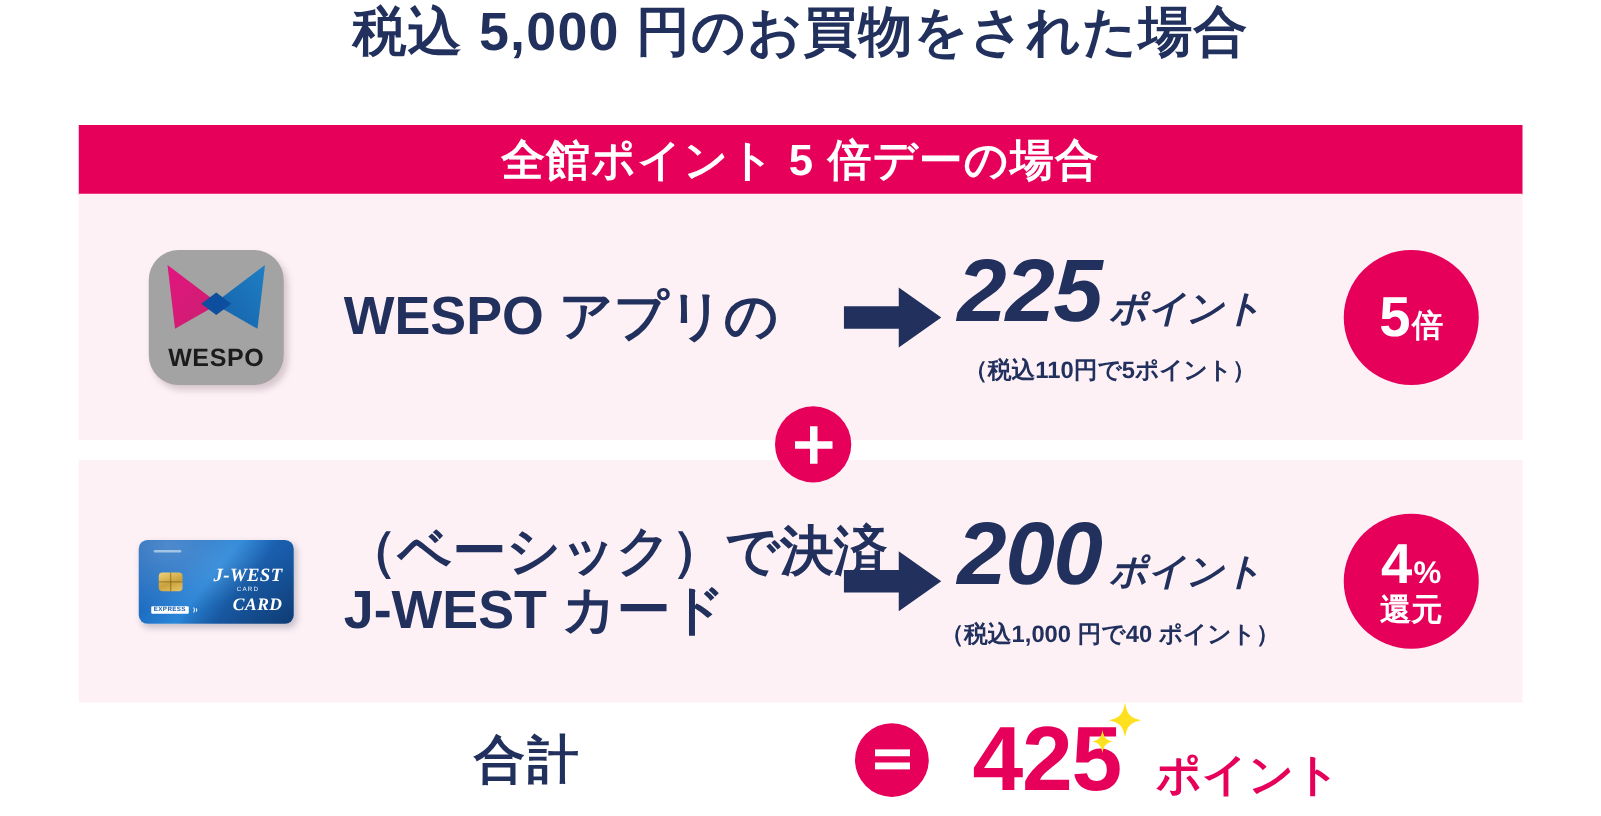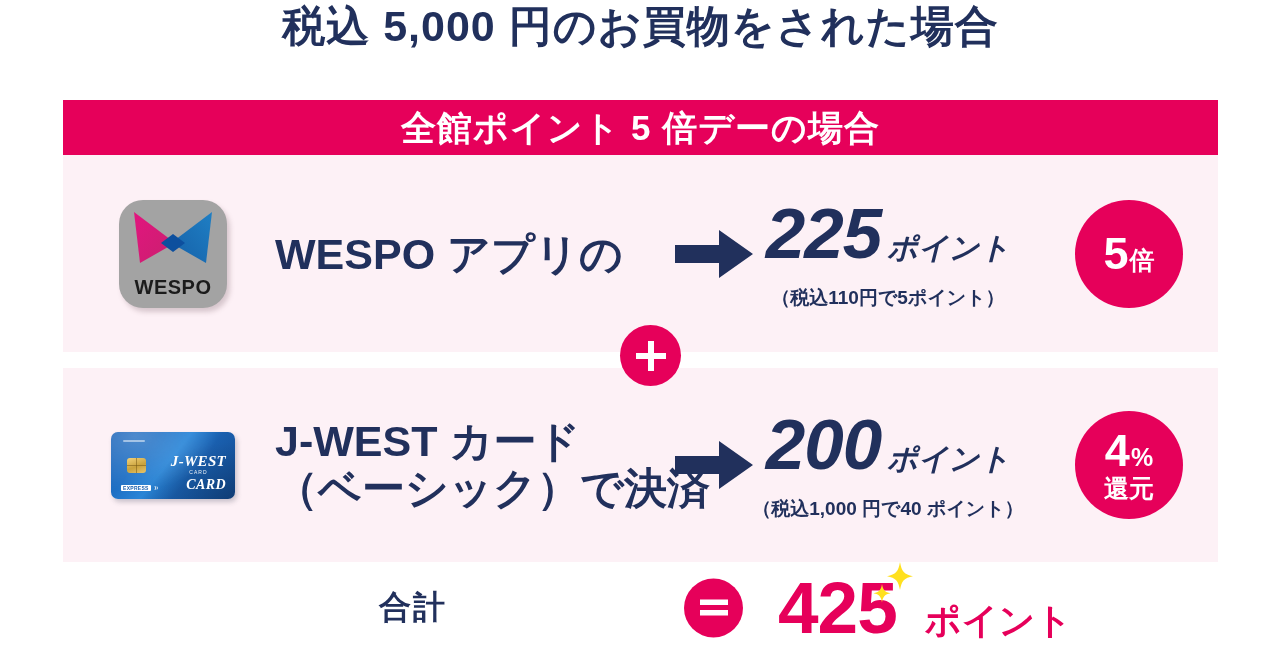--- a/index.html
+++ b/index.html
@@ -171,21 +171,21 @@
     z-index:5;
   }
   .plus svg{display:block;}
 
   
   .total{
     position:absolute;left:63px;top:562px;width:1155px;height:91px;
   }
   .total-label{
     position:absolute;left:316px;top:50%;transform:translateY(-50%);
-    font-size:32px;font-weight:bold;color:#21305c;letter-spacing:2px;
+    font-size:41px;font-weight:bold;color:#21305c;letter-spacing:2px;
   }
   .equals{
     position:absolute;left:621px;top:50%;transform:translateY(-50%);
     width:59px;height:59px;border-radius:50%;
     background:#e6005a;
     display:flex;align-items:center;justify-content:center;
   }
   .total-value{
     position:absolute;left:715px;top:50%;transform:translateY(-50%);
     color:#e6005a;white-space:nowrap;display:flex;align-items:baseline;gap:24px;
@@ -281,22 +281,22 @@
             <svg width="6" height="6" viewBox="0 0 6 6">
               <path d="M1 1 A4 4 0 0 1 1 5" stroke="#ffffff" stroke-width=".8" fill="none"></path>
               <path d="M3 1.6 A2.6 2.6 0 0 1 3 4.4" stroke="#ffffff" stroke-width=".8" fill="none"></path>
             </svg>
           </div>
           <div class="jwest-visa">CARD</div>
         </div>
       </div>
 
       <div class="label">
+        <div>（ベーシック）で決済</div>
         <div>J-WEST カード</div>
-        <div>（ベーシック）で決済</div>
       </div>
 
       <svg class="arrow" viewBox="0 0 78 56">
         <polygon points="0,19 44,19 44,4 78,28 44,52 44,37 0,37" fill="#21305c"></polygon>
       </svg>
 
       <div class="points">
         <div class="points-main">
           <span class="points-num">200</span><span class="points-unit">ポイント</span>
         </div>

